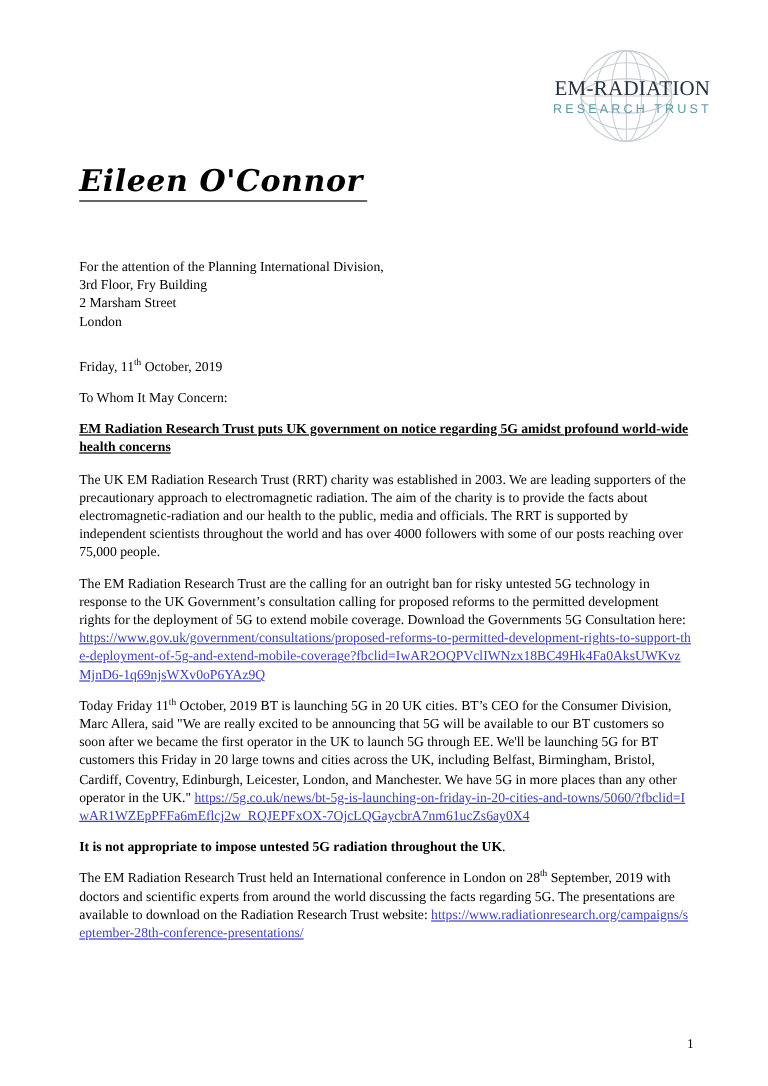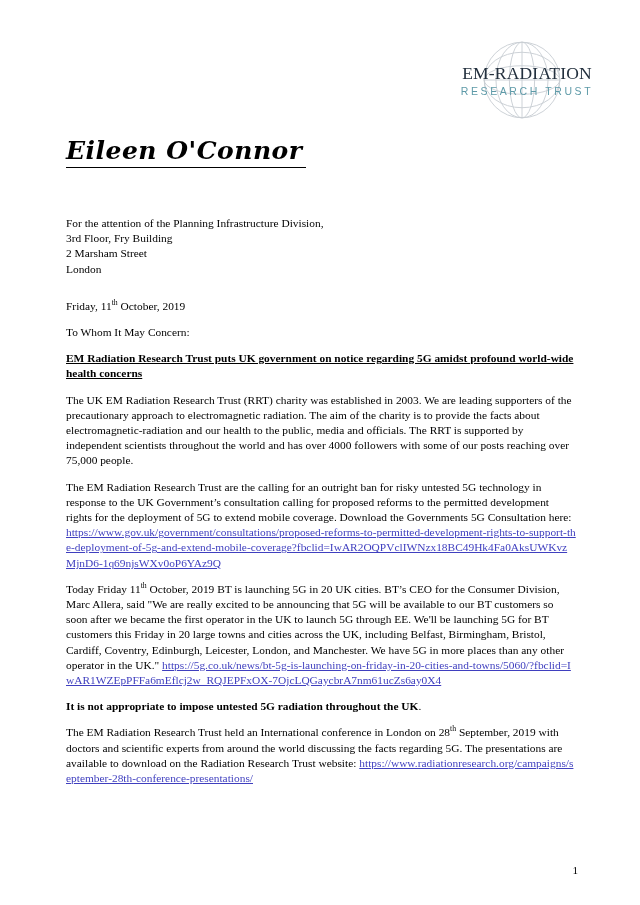--- a/index.html
+++ b/index.html
@@ -168,21 +168,21 @@
 
   <div class="signature-block">
     <div class="signature-name">Eileen O'Connor</div>
     <div class="signature-rule"></div>
   </div>
 
 
   <div class="content">
 
     <p>
-      <span class="addr-line">For the attention of the Planning Infrastructure Division,</span>
+      <span class="addr-line">For the attention of the Planning International Division,</span>
       <span class="addr-line">3rd Floor, Fry Building</span>
       <span class="addr-line">2 Marsham Street</span>
       <span class="addr-line">London</span>
     </p>
 
     <div class="block-gap"></div>
 
     <p><span>Friday, 11</span><sup>th</sup><span> October, 2019</span></p>
 
     <p>To Whom It May Concern:</p>

